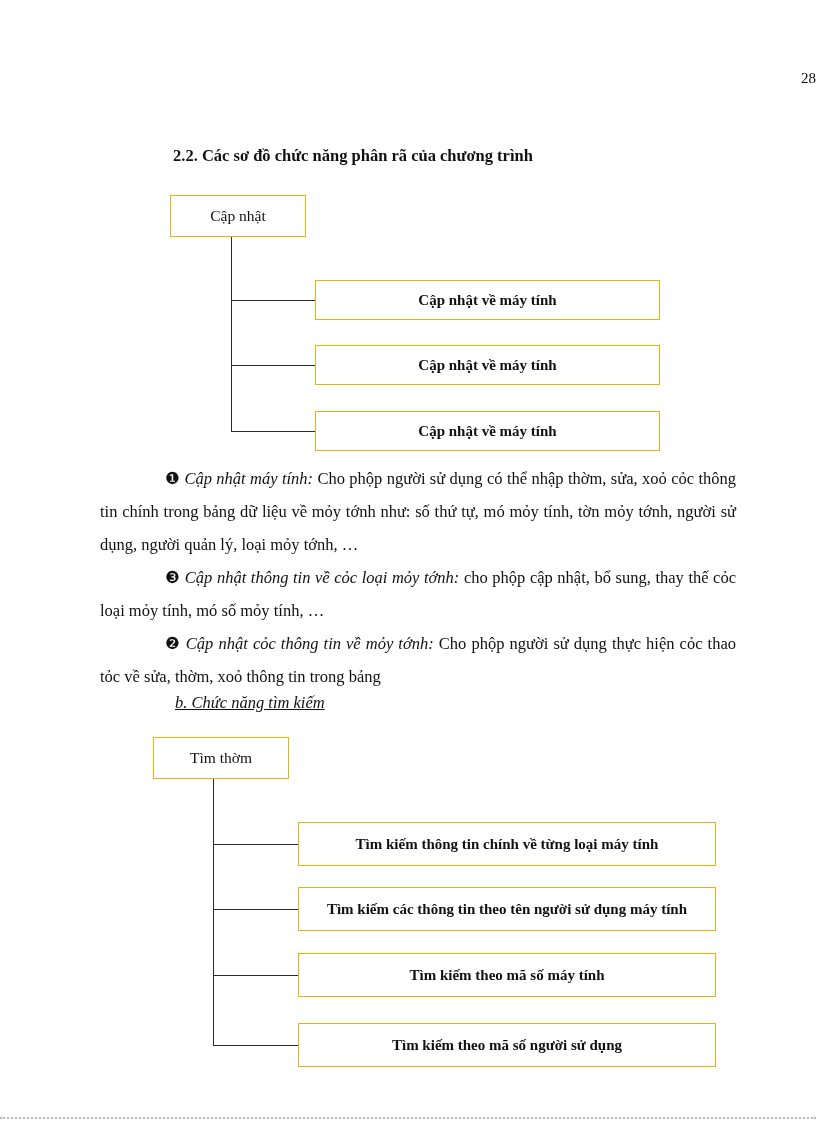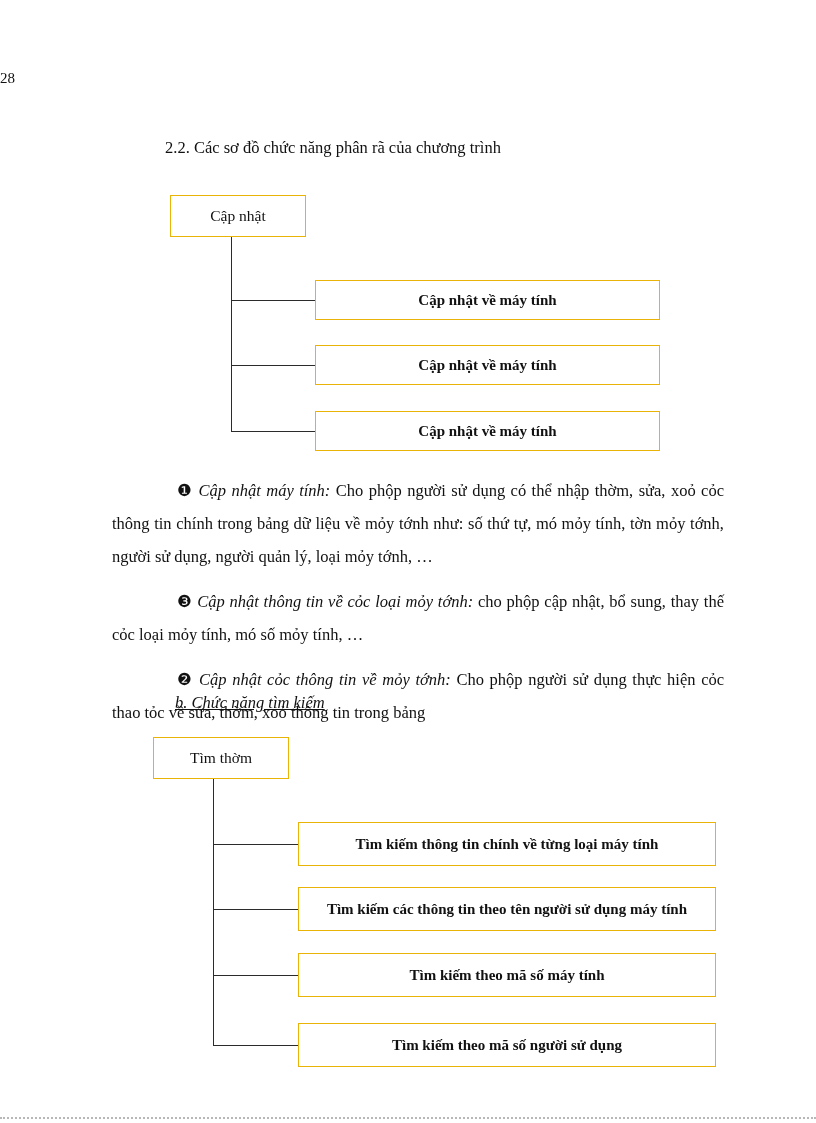--- a/index.html
+++ b/index.html
@@ -7,52 +7,52 @@
     position:relative;
     width:816px;height:1123px;
     margin:0 auto;
     background:#ffffff;
     font-family:"Liberation Serif", serif;
     color:#111;
     overflow:hidden;
   }
   .page-number{
     position:absolute;top:70px;left:0;width:100%;
-    text-align:left;font-size:15px;
+    text-align:right;font-size:15px;
   }
   .body-text{
     font-size:16.5px;line-height:33px;text-align:justify;
   }
   .intro{
     position:absolute;left:100px;top:100px;width:632px;
     text-indent:65px;
   }
   .heading{
     position:absolute;left:165px;top:138px;width:580px;
-    font-size:16.5px;font-weight:normal;margin:0;
+    font-size:16.5px;font-weight:bold;margin:8px;
   }
   .diagram{position:absolute;left:0;}
   .dbox{
     position:absolute;
     border:1px solid #eab308;
     background:#fff;
     display:flex;align-items:center;justify-content:center;
     font-size:15.5px;
     box-sizing:border-box;
     text-align:center;
   }
   .childbox{font-weight:bold;font-size:15px;}
   .vline,.hline{position:absolute;background:transparent;}
   .vline{border-left:1.5px solid #2b2b2b;width:0;}
   .hline{border-top:1.5px solid #2b2b2b;height:0;}
   .bullets{
     position:absolute;left:100px;top:462px;width:636px;
   }
   .bullets p{
-    margin:12px;text-indent:65px;
+    margin:0;text-indent:65px;
   }
   .marker{font-style:normal;}
   .lead{font-style:italic;}
   .subheading{
     position:absolute;left:175px;top:693px;
     font-size:16.5px;font-style:italic;text-decoration:underline;
   }
   .bottom-rule{
     position:absolute;left:0;right:0;bottom:4px;
     border-top:2px dotted #b8b8b8;

